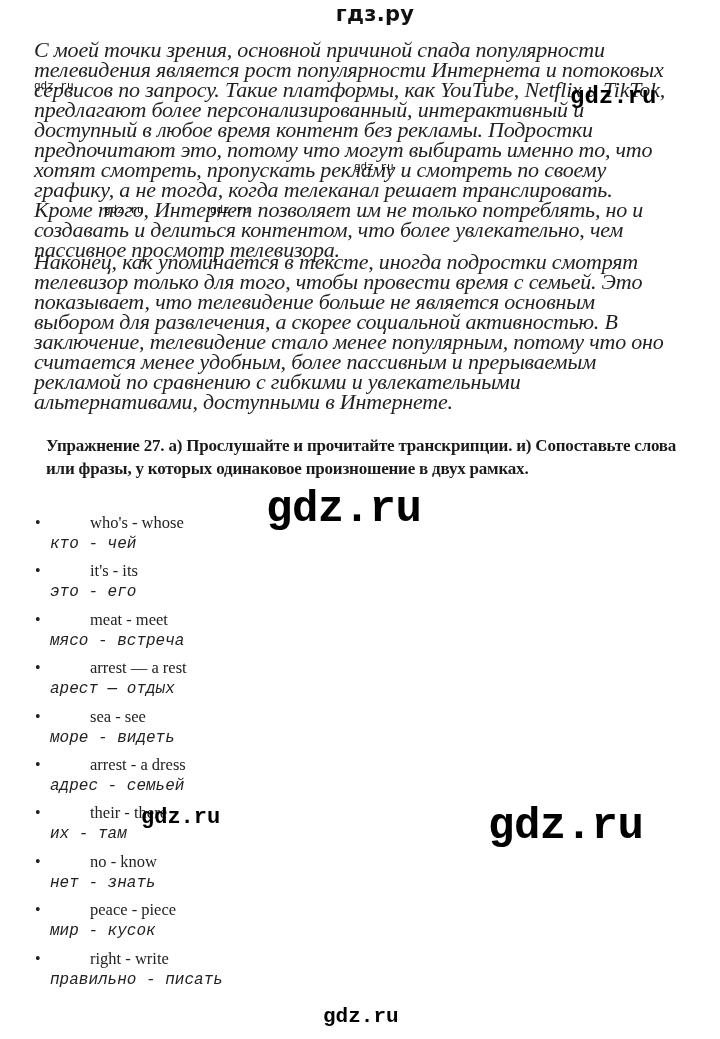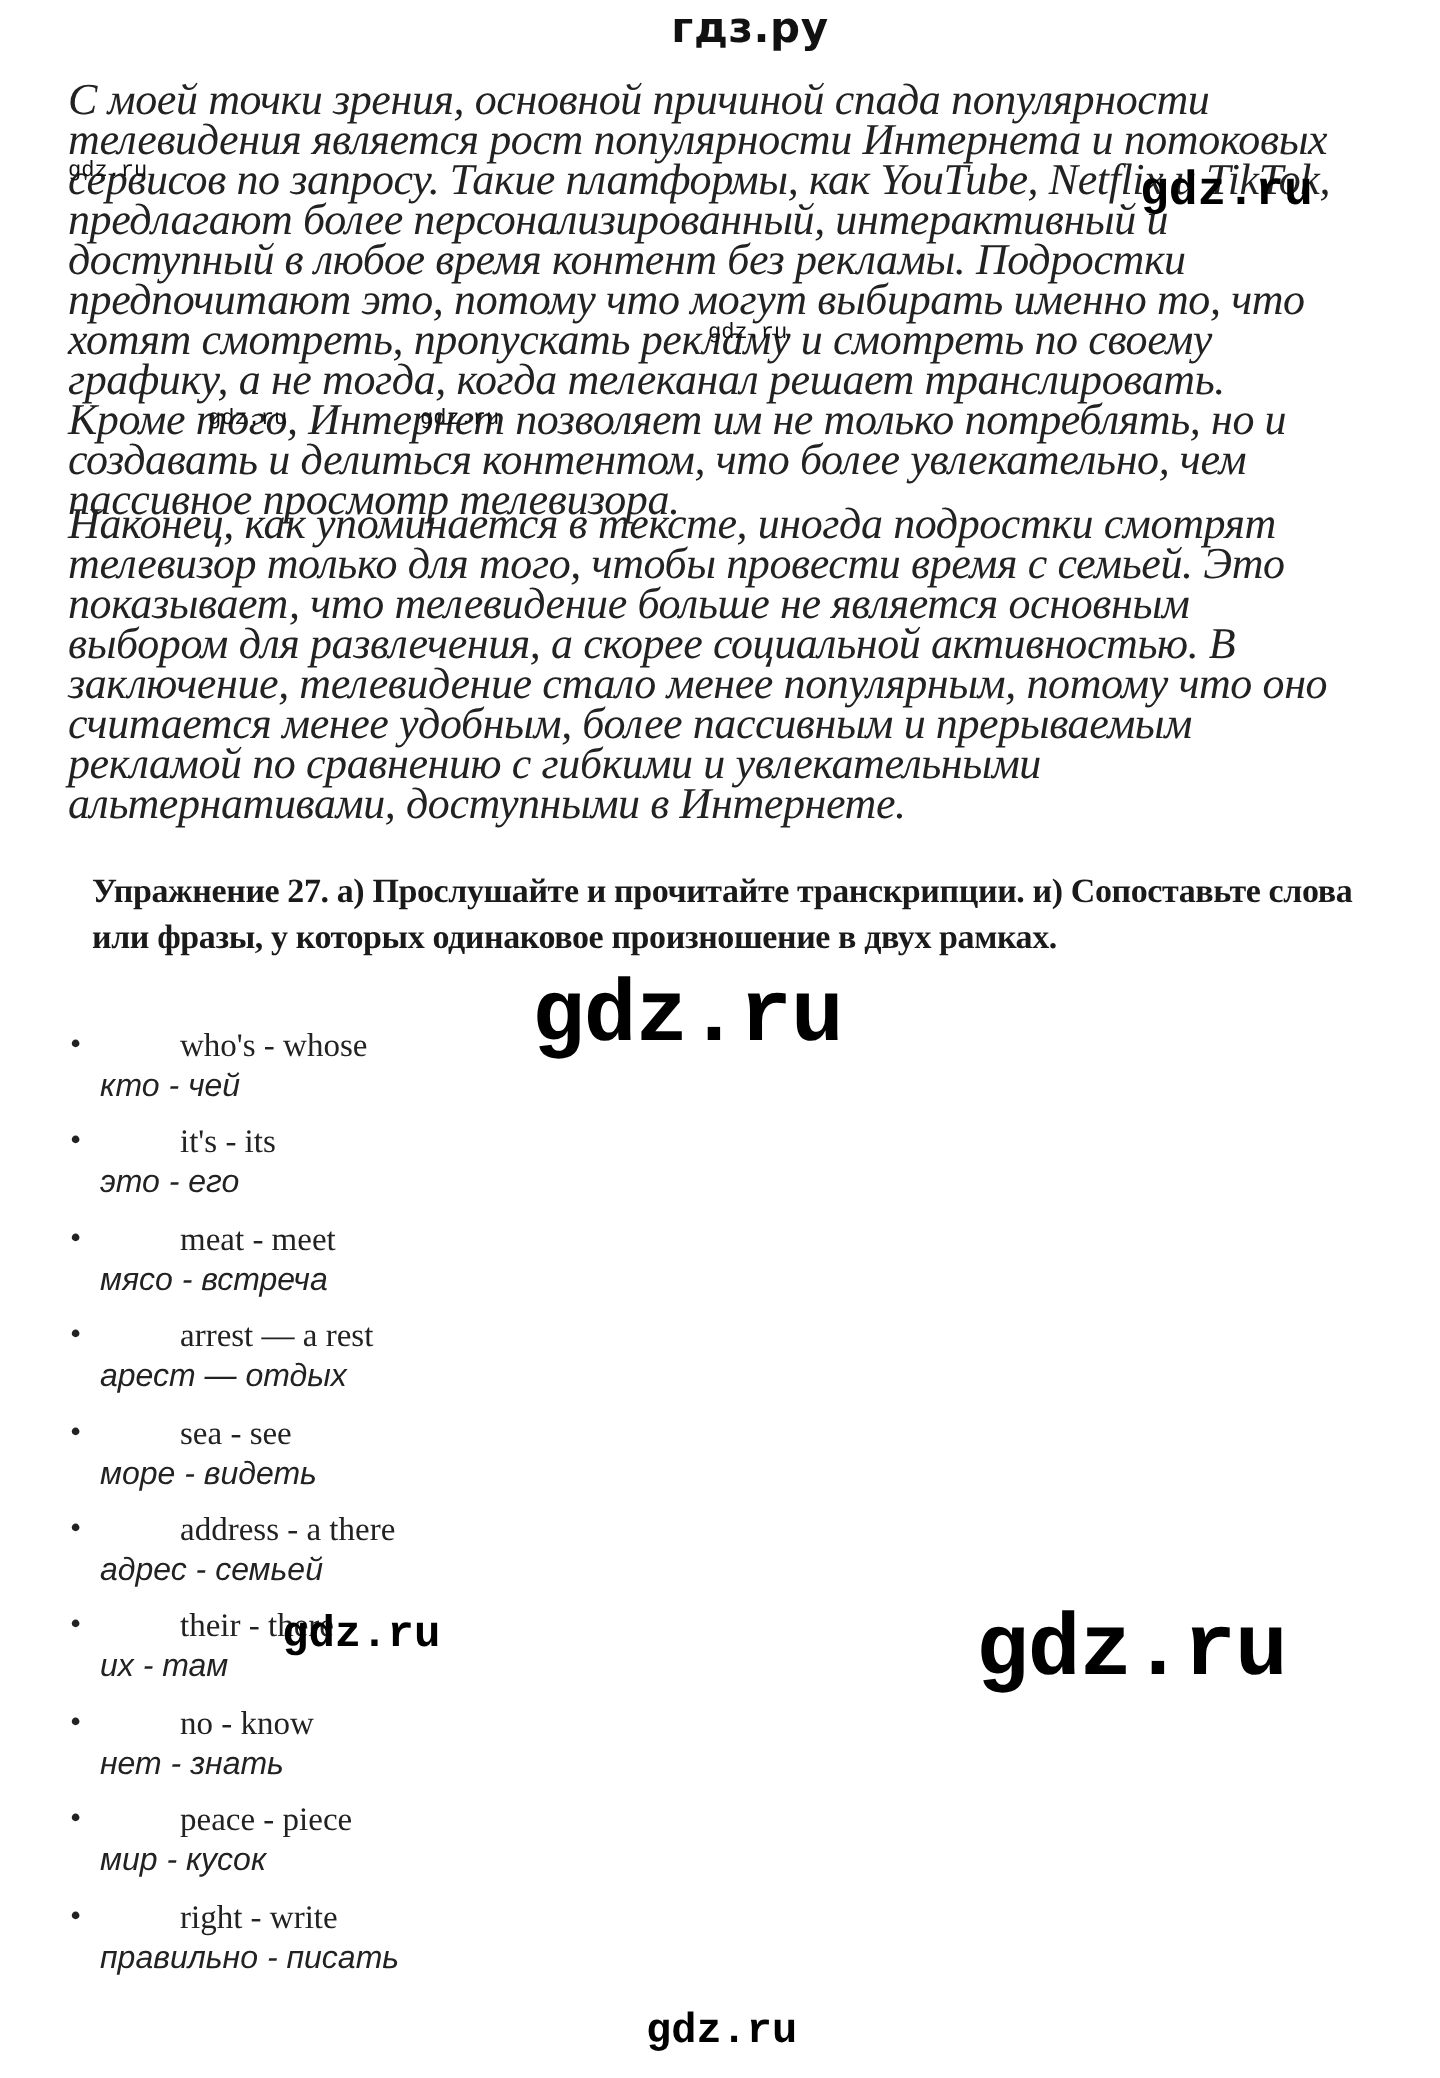--- a/index.html
+++ b/index.html
@@ -26,21 +26,21 @@
     .pair { position: relative; padding-left: 16px; height: 48.4px; }
     .pair .bullet {
       position: absolute; left: 1px; top: 0px;
       font-family: "Liberation Serif", serif; font-size: 16px; line-height: 22px; color: #222;
     }
     .pair .en {
       display: block; font-family: "Liberation Serif", serif; font-size: 16.5px;
       line-height: 22px; color: #222; margin-left: 40px;
     }
     .pair .ru {
-      display: block; font-family: Liberation Sans, sans-serif; font-style: italic; font-size: 16px;
+      display: block; font-family: Liberation Mono, monospace; font-style: italic; font-size: 16px;
       line-height: 20px; color: #222;
     }
     .wm { position: absolute; font-family: Liberation Mono, monospace; font-weight: bold; color: #000; white-space: nowrap; }
     .wm-small { font-size: 11px; font-weight: normal; color: #111; }
     .wm-medium { font-size: 24px; }
     .wm-mid2 { font-size: 22px; }
     .wm-large { font-size: 44px; letter-spacing: -0.5px; }
     .wm-footer { font-size: 21px; }
   </style>
 </head>
@@ -74,21 +74,21 @@
     <span class="en">arrest — a rest</span>
     <span class="ru">арест — отдых</span>
   </li>
   <li class="pair">
     <span class="bullet">•</span>
     <span class="en">sea - see</span>
     <span class="ru">море - видеть</span>
   </li>
   <li class="pair">
     <span class="bullet">•</span>
-    <span class="en">address - a there</span>
+    <span class="en">arrest - a dress</span>
     <span class="ru">адрес - семьей</span>
   </li>
   <li class="pair">
     <span class="bullet">•</span>
     <span class="en">their - there</span>
     <span class="ru">их - там</span>
   </li>
   <li class="pair">
     <span class="bullet">•</span>
     <span class="en">no - know</span>

